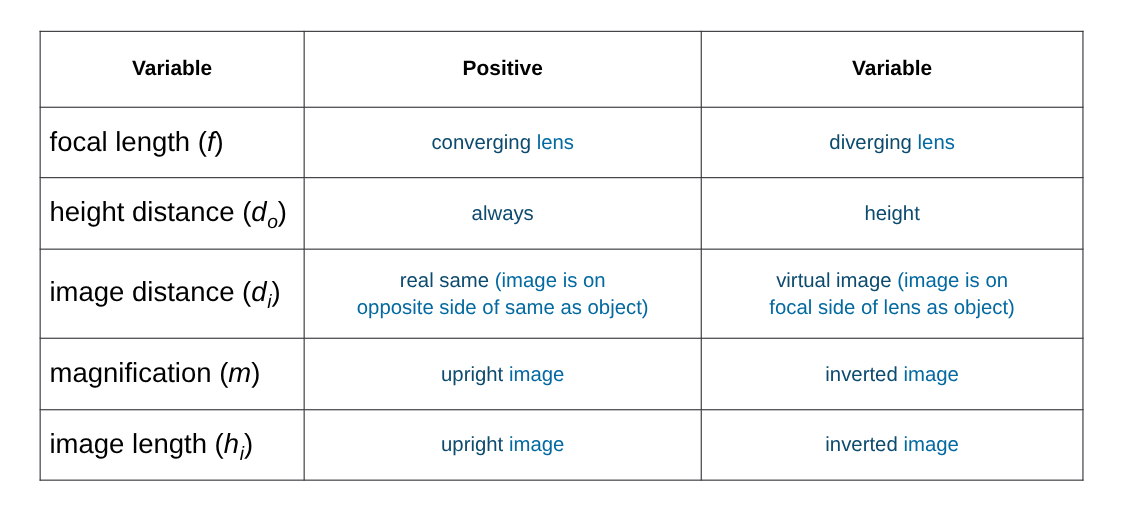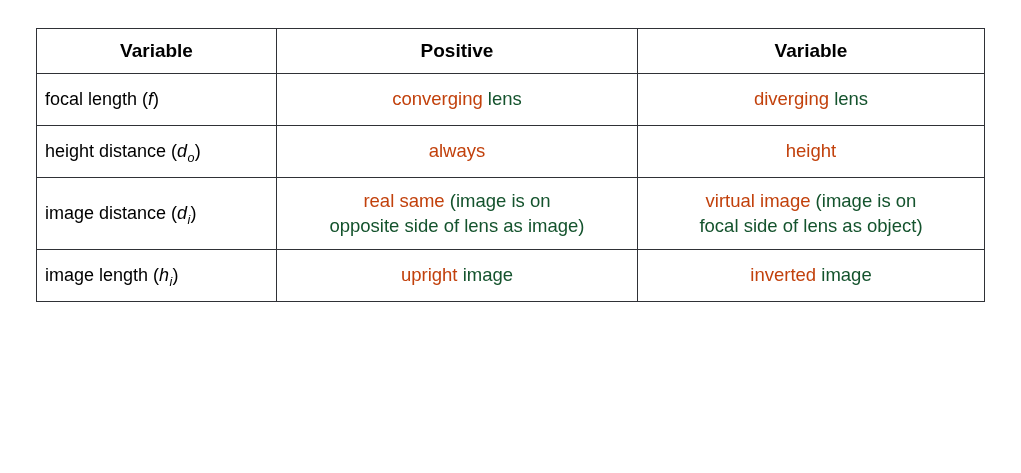--- a/index.html
+++ b/index.html
@@ -17,41 +17,41 @@
     position: absolute;
     left: 36px;
     top: 28px;
     width: 948px;
     border-collapse: collapse;
     table-layout: fixed;
   }
   #sign-convention-table td,
   #sign-convention-table th {
     border: 1.6px solid #2f3136;
-    padding: 4px 8px;
+    padding: 16px 8px;
     vertical-align: middle;
     background: #ffffff;
   }
   col.c-variable { width: 240px; }
   col.c-positive { width: 361px; }
   col.c-negative { width: 347px; }
 
   thead th {
     background: #9db7db;
     color: #000000;
     font-weight: bold;
     font-size: 19px;
     text-align: center;
     height: 36px;
     line-height: 1.1;
   }
 
   td.variable-cell {
     text-align: left;
-    font-size: 18px;
+    font-size: 25px;
     color: #000000;
     padding-left: 14px;
     line-height: 1.25;
   }
   td.value-cell {
     text-align: center;
     font-size: 18.5px;
     color: #000000;
     line-height: 1.32;
   }
@@ -59,22 +59,22 @@
   tbody tr.tall-row { height: 72px; }
 
   .sym { font-style: italic; }
   .sub {
     font-style: italic;
     font-size: 0.70em;
     vertical-align: sub;
     line-height: 0;
     padding-left: 0.5px;
   }
-  .hl { color: #c2410c; }
-  .plain { color: #14532d; }
+  .hl { color: #0c4a6e; }
+  .plain { color: #0369a1; }
   .nowrap { white-space: nowrap; }
 </style>
 </head>
 <body>
 
 <table id="sign-convention-table">
   <colgroup>
     <col class="c-variable">
     <col class="c-positive">
     <col class="c-negative">
@@ -92,22 +92,27 @@
         <td class="value-cell"><span class="hl">converging</span><span class="plain"> lens</span></td>
         <td class="value-cell"><span class="hl">diverging</span><span class="plain"> lens</span></td>
       </tr>
       <tr>
         <td class="variable-cell"><span class="nowrap"><span>height distance (</span><span class="sym">d</span><span class="sub">o</span><span>)</span></span></td>
         <td class="value-cell"><span class="hl">always</span></td>
         <td class="value-cell"><span class="hl">height</span></td>
       </tr>
       <tr class="tall-row">
         <td class="variable-cell"><span class="nowrap"><span>image distance (</span><span class="sym">d</span><span class="sub">i</span><span>)</span></span></td>
-        <td class="value-cell"><span class="hl">real same</span><span class="plain"> (image is on</span><br><span class="plain">opposite side of lens as image)</span></td>
+        <td class="value-cell"><span class="hl">real same</span><span class="plain"> (image is on</span><br><span class="plain">opposite side of same as object)</span></td>
         <td class="value-cell"><span class="hl">virtual image</span><span class="plain"> (image is on</span><br><span class="plain">focal side of lens as object)</span></td>
+      </tr>
+      <tr>
+        <td class="variable-cell"><span class="nowrap"><span>magnification (</span><span class="sym">m</span><span>)</span></span></td>
+        <td class="value-cell"><span class="hl">upright</span><span class="plain"> image</span></td>
+        <td class="value-cell"><span class="hl">inverted</span><span class="plain"> image</span></td>
       </tr>
       <tr>
         <td class="variable-cell"><span class="nowrap"><span>image length (</span><span class="sym">h</span><span class="sub">i</span><span>)</span></span></td>
         <td class="value-cell"><span class="hl">upright</span><span class="plain"> image</span></td>
         <td class="value-cell"><span class="hl">inverted</span><span class="plain"> image</span></td>
       </tr>
     </tbody>
 </table>
 
 </body></html>

